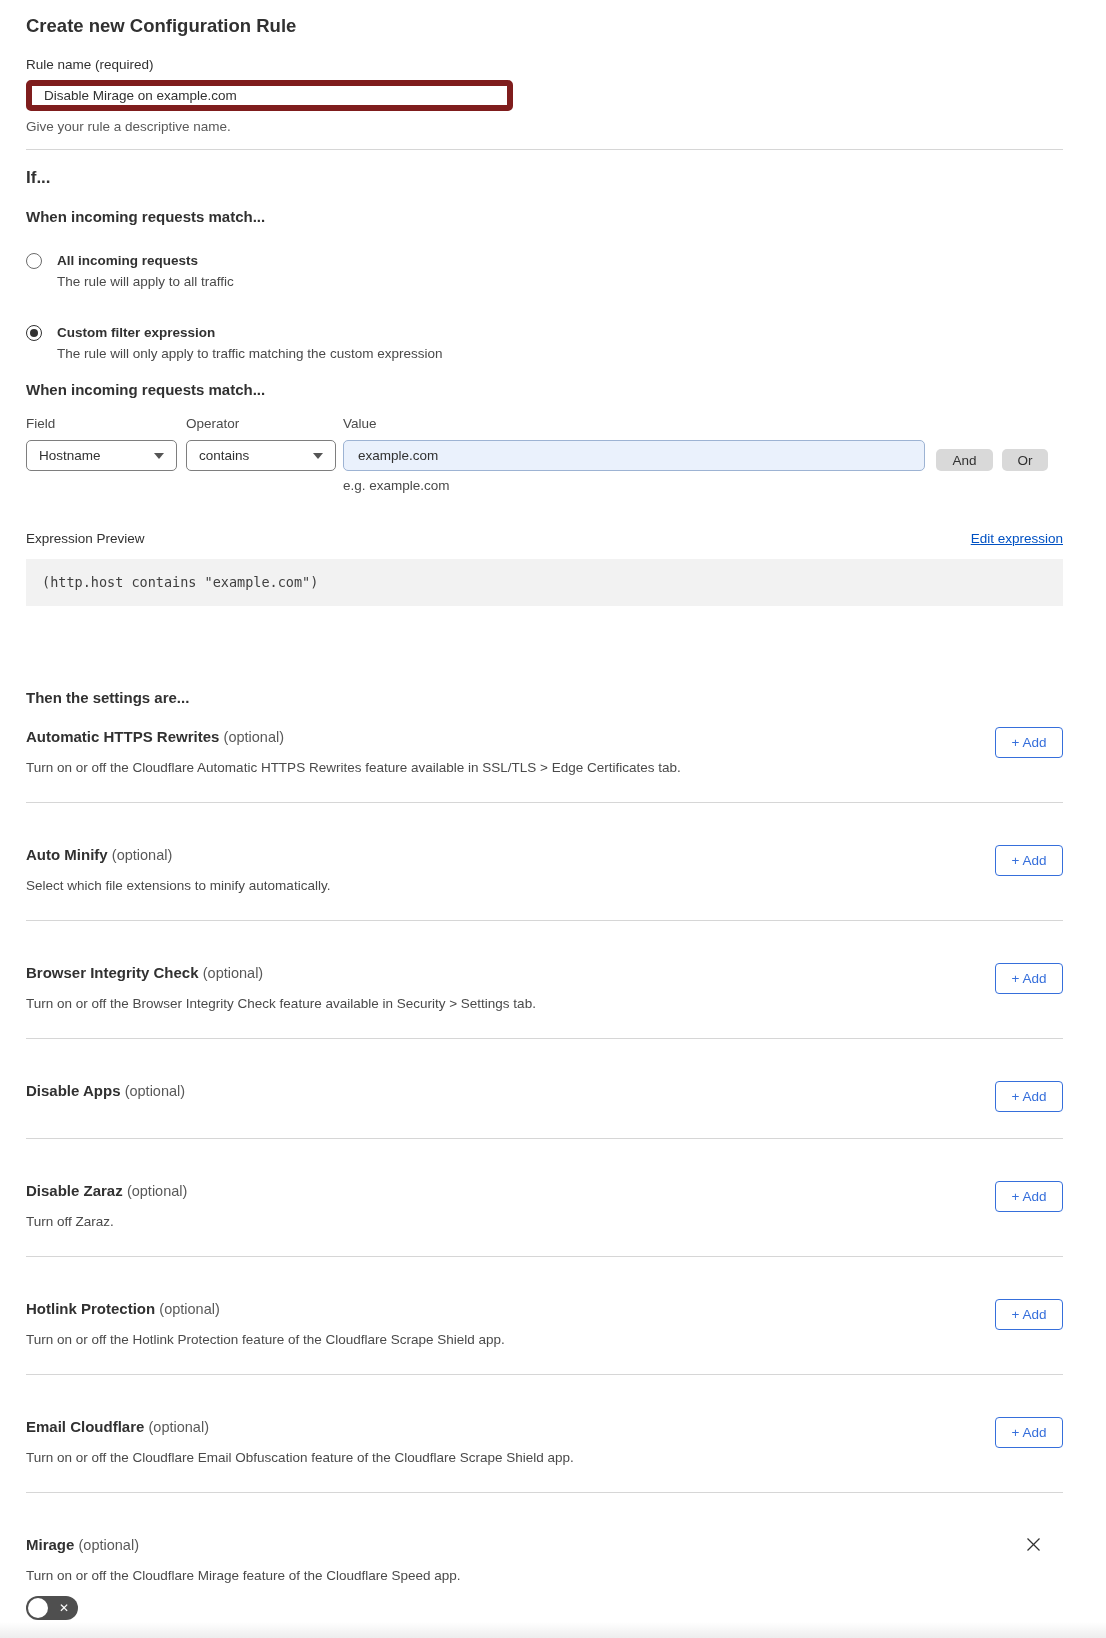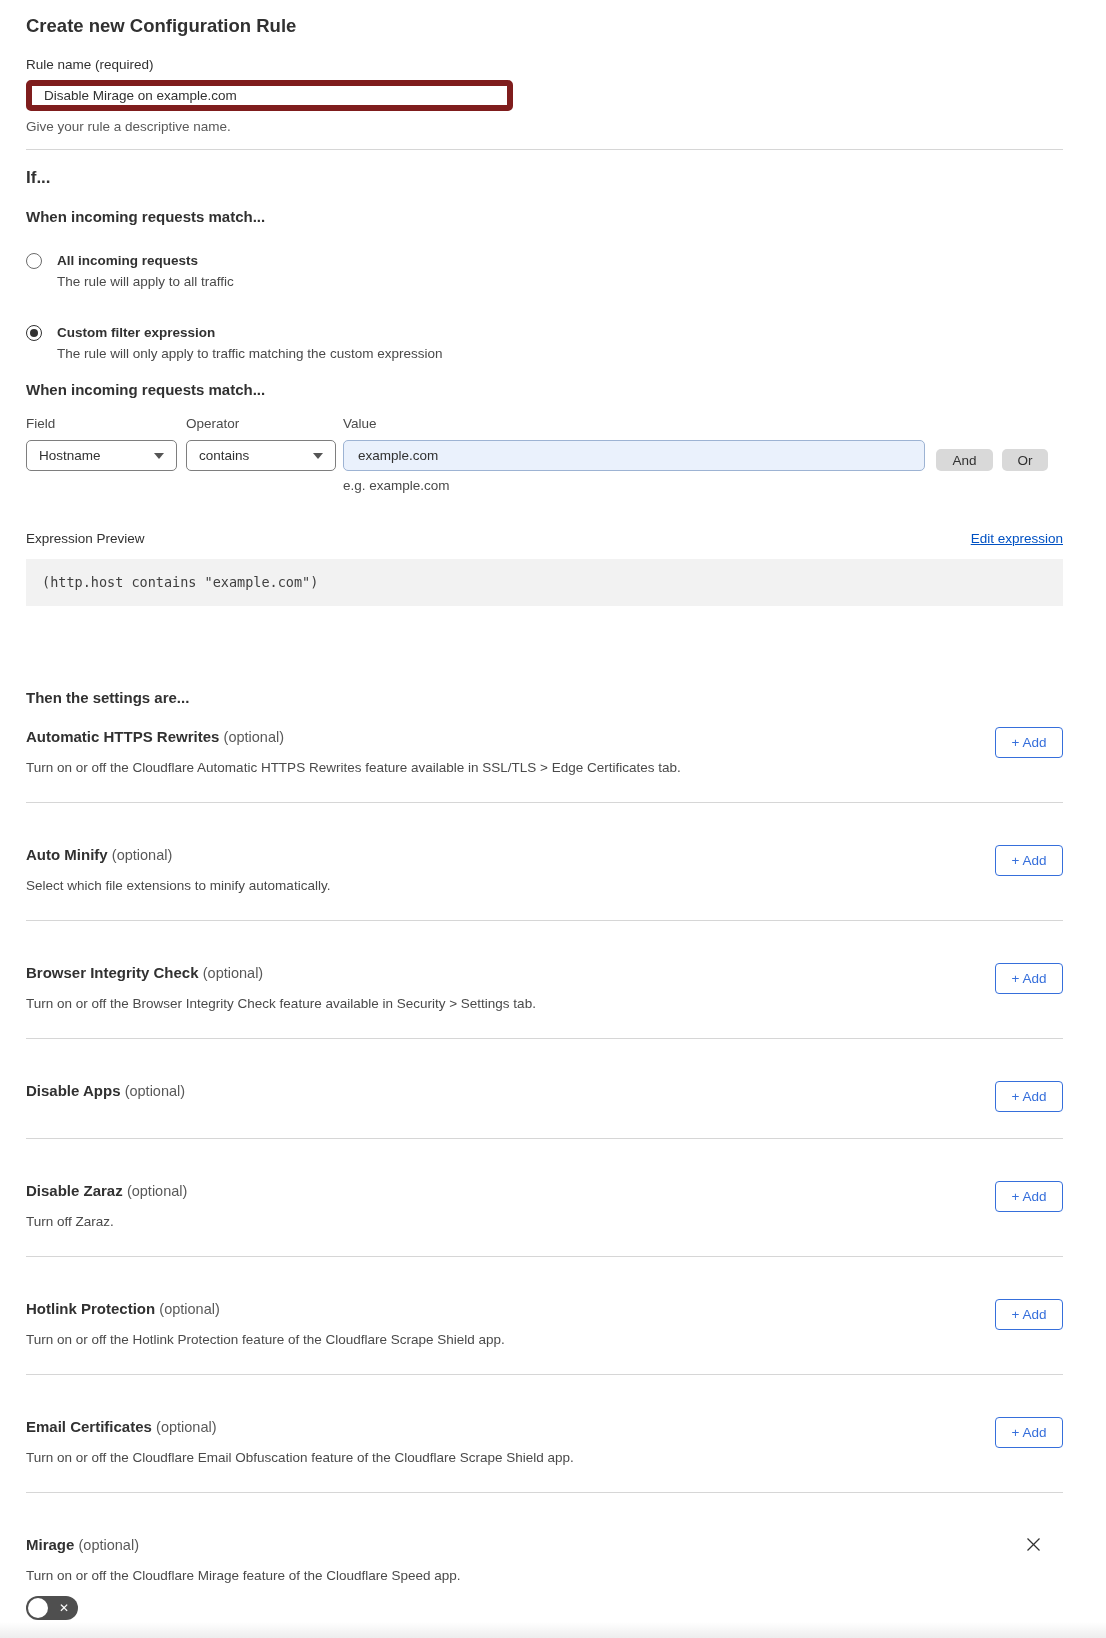--- a/index.html
+++ b/index.html
@@ -244,21 +244,21 @@
       </div>
       <button class="add-btn">+ Add</button>
     </div>
     <div class="setting-desc">Turn on or off the Hotlink Protection feature of the Cloudflare Scrape Shield app.</div>
     <hr class="divider">
   </div>
 
   <div class="setting-row">
     <div class="setting-head">
       <div class="setting-title">
-        <span>Email Certificates</span>
+        <span>Email Cloudflare</span>
         <span class="optional">(optional)</span>
       </div>
       <button class="add-btn">+ Add</button>
     </div>
     <div class="setting-desc">Turn on or off the Cloudflare Email Obfuscation feature of the Cloudflare Scrape Shield app.</div>
     <hr class="divider">
   </div>
 
   <div class="setting-row">
     <div class="setting-head expanded">

